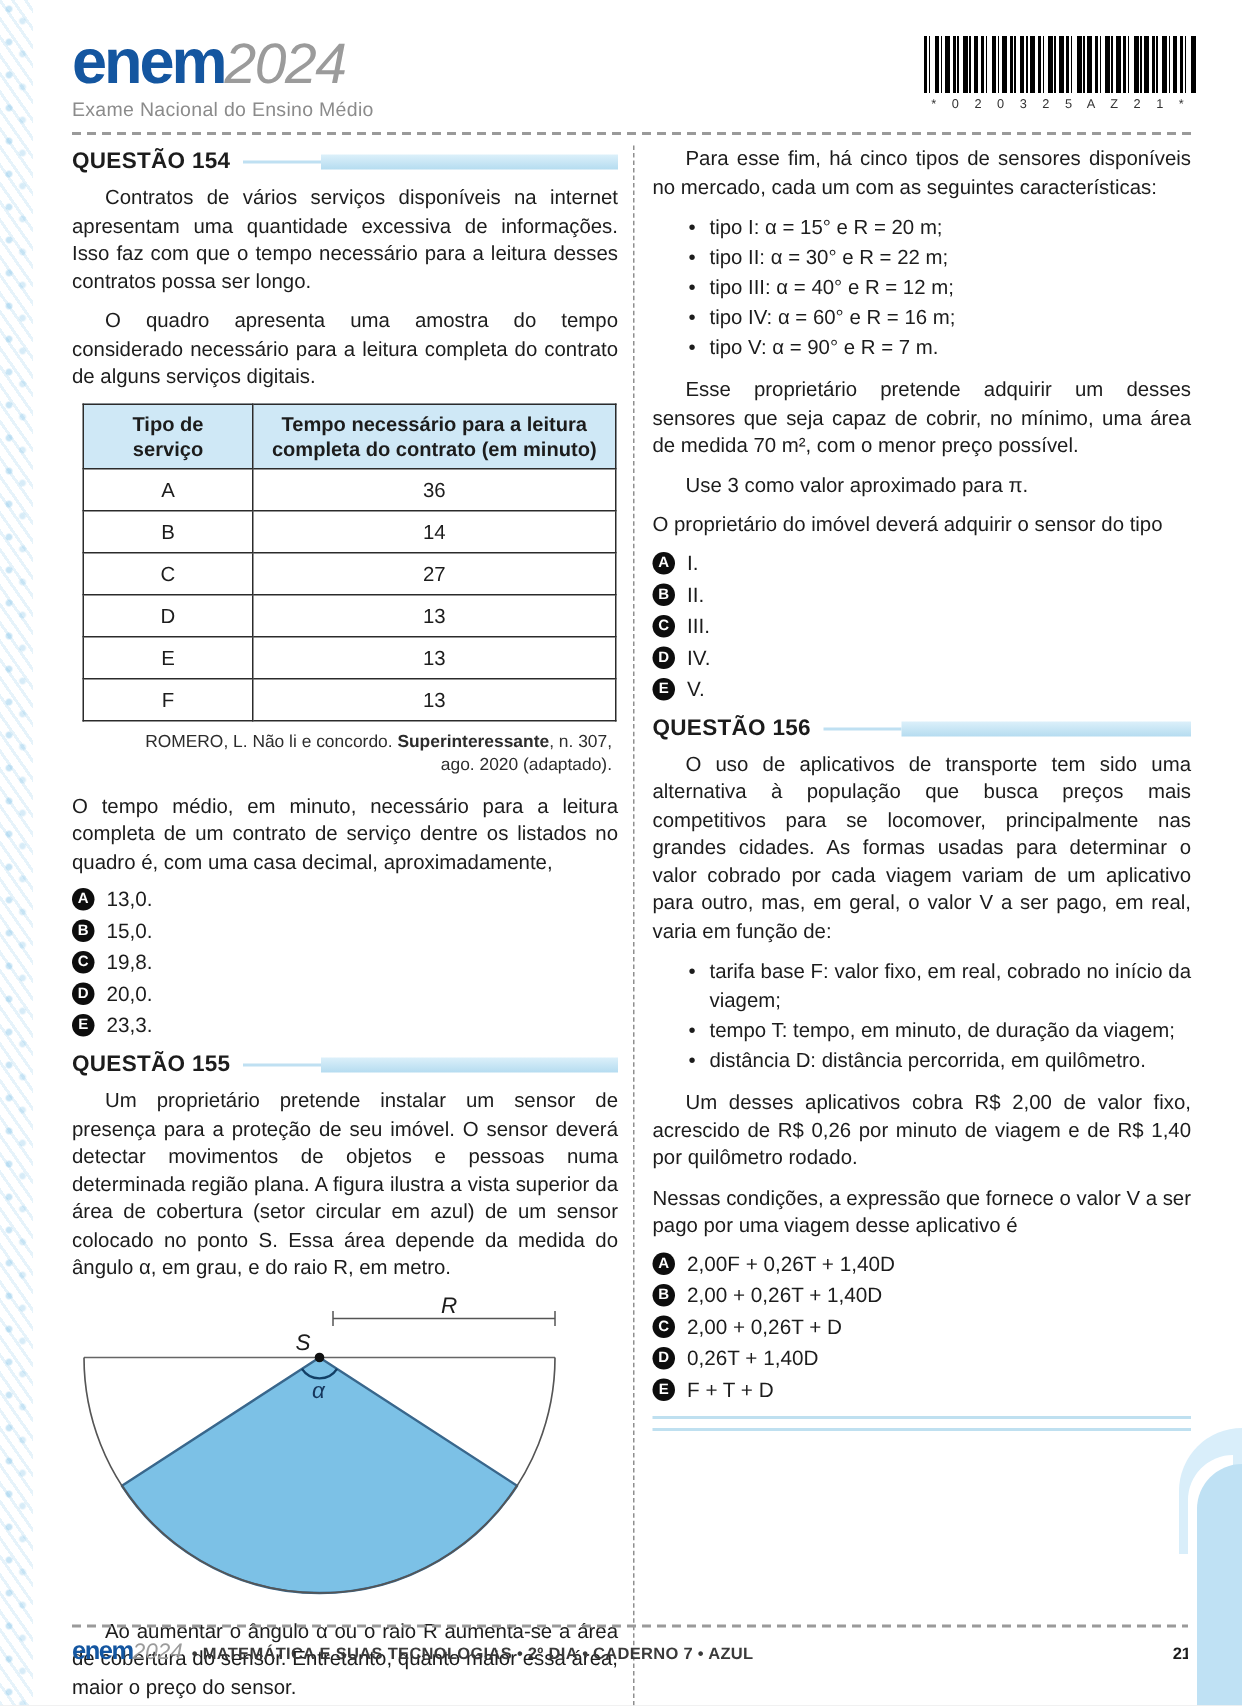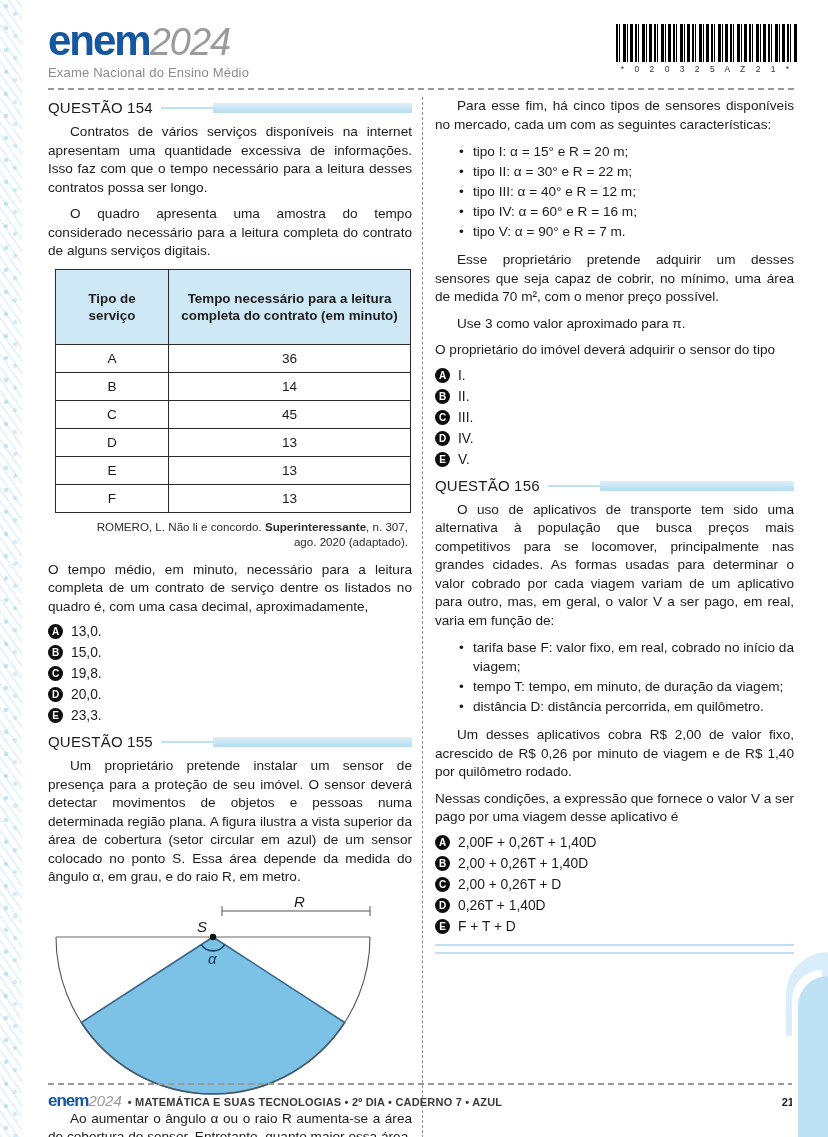--- a/index.html
+++ b/index.html
@@ -26,38 +26,38 @@
   .barcode-text{font-size:8.5px;letter-spacing:4px;color:#333;margin-top:2px;white-space:nowrap;}
   .head-rule{position:absolute;left:48px;right:34px;top:88px;border-top:2px dashed #9a9a9a;}
 
   
   .columns{position:absolute;left:48px;top:97px;width:746px;display:grid;grid-template-columns:374px 1fr;}
   .col-left{padding-right:10px;}
   .col-right{border-left:1px dashed #8f8f8f;padding-left:12px;}
 
   
   .q-heading{display:flex;align-items:center;gap:8px;margin:2px 0 7px 0;}
-  .q-title{font-size:15px;font-weight:normal;white-space:nowrap;letter-spacing:.2px;}
+  .q-title{font-size:15px;font-weight:bold;white-space:nowrap;letter-spacing:.2px;}
   .q-bar{position:relative;flex:1;height:13px;}
   .q-bar::before{content:"";position:absolute;left:0;top:6px;width:52px;height:2px;background:#bfe0f2;}
   .q-bar::after{content:"";position:absolute;left:52px;right:0;top:2px;height:10px;
                 background:linear-gradient(#dcf0fa,#b5dcf0);}
 
   
   .para{font-size:13.6px;line-height:18.5px;text-align:justify;margin:0 0 8px 0;text-indent:22px;}
   .para.noindent{text-indent:0;}
   .bullets{margin:2px 0 10px 0;}
   .bullet-row{display:flex;font-size:13.6px;line-height:19px;margin:1px 0;}
   .bullet-glyph{width:14px;margin-left:24px;flex:none;}
   .bullet-text{flex:1;text-align:justify;}
 
   
   .qtable{border-collapse:collapse;margin:4px 0 6px 7px;width:356px;}
   .qtable th,.qtable td{border:1.4px solid #2b2b2b;text-align:center;}
-  .qtable th{background:#cfe8f6;font-size:13.4px;font-weight:bold;padding:20px 8px;line-height:17px;}
+  .qtable th{background:#cfe8f6;font-size:13.4px;font-weight:bold;padding:4px 8px;line-height:17px;}
   .qtable td{font-size:13.6px;padding:3px 4px;height:21px;}
   .source{font-size:11.6px;color:#2c2c2c;text-align:right;line-height:15px;margin:6px 4px 12px 40px;}
 
   
   .options{margin:4px 0 10px 0;}
   .option{display:flex;align-items:center;margin:6px 0;}
   .opt-badge{flex:none;width:15px;height:15px;border-radius:50%;background:#0d0d0d;color:#fff;
              font-size:10px;font-weight:bold;display:flex;align-items:center;justify-content:center;margin-right:8px;}
   .opt-text{font-size:13.8px;}
 
@@ -121,21 +121,21 @@
           <tr>
             <td>A</td>
             <td>36</td>
             </tr>
           <tr>
             <td>B</td>
             <td>14</td>
             </tr>
           <tr>
             <td>C</td>
-            <td>45</td>
+            <td>27</td>
             </tr>
           <tr>
             <td>D</td>
             <td>13</td>
             </tr>
           <tr>
             <td>E</td>
             <td>13</td>
             </tr>
           <tr>

